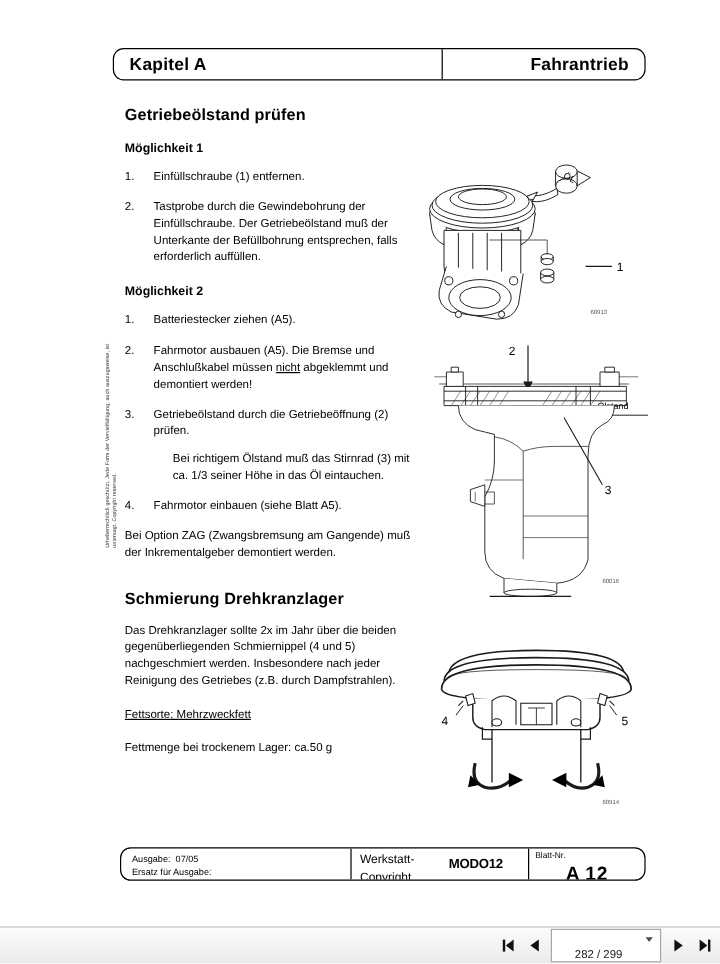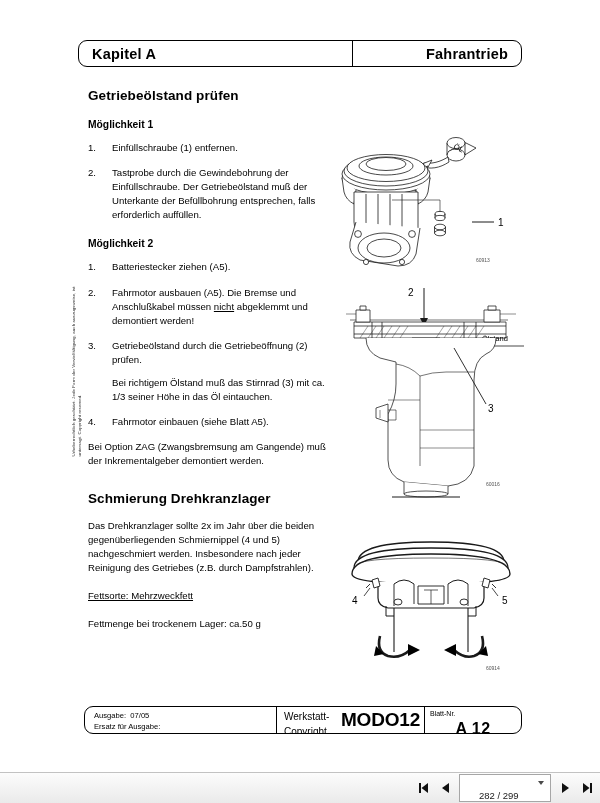--- a/index.html
+++ b/index.html
@@ -8,21 +8,21 @@
     background:#ffffff;
     font-family:"Liberation Sans", sans-serif;
     color:#000;
     position:relative;
     overflow:hidden;
   }
 
   
   #page-sheet{
     position:absolute;
-    left:0;top:0;width:476px;height:772px;
+    left:16px;top:0;width:476px;height:772px;
     background:#fff;
   }
 
   
   #header-bar{
     position:absolute;
     left:78px;top:40px;width:444px;height:27px;
     border:1.6px solid #000;
     border-radius:9px;
     box-sizing:border-box;
@@ -83,20 +83,21 @@
     margin-bottom:11px;
     font-size:9.6px;
     line-height:1.47;
   }
   .num-item .num{
     width:24px;flex:0 0 24px;
   }
   .num-item .body{flex:1;}
   .sub-para{
     margin-top:9px;
+    margin-left:16px;
   }
   .plain-para{
     font-size:9.6px;
     line-height:1.47;
     margin:0 0 11px 0;
   }
   .note-label{
     font-size:9.6px;
     font-weight:bold;font-style:italic;
     text-decoration:underline;
@@ -150,21 +151,21 @@
   #footer-manual{
     width:60px;
     box-sizing:border-box;
     padding:3px 0 0 7px;
     font-size:10px;
     line-height:1.45;
   }
   #footer-modelno{
     width:88px;
     display:flex;align-items:center;justify-content:center;
-    font-size:19px;font-weight:bold;
+    font-size:11px;font-weight:bold;
     border-right:1.2px solid #000;
     box-sizing:border-box;
     letter-spacing:-.2px;
   }
   #footer-sheet{
     flex:1;
     box-sizing:border-box;
     position:relative;
     display:flex;align-items:center;
   }

